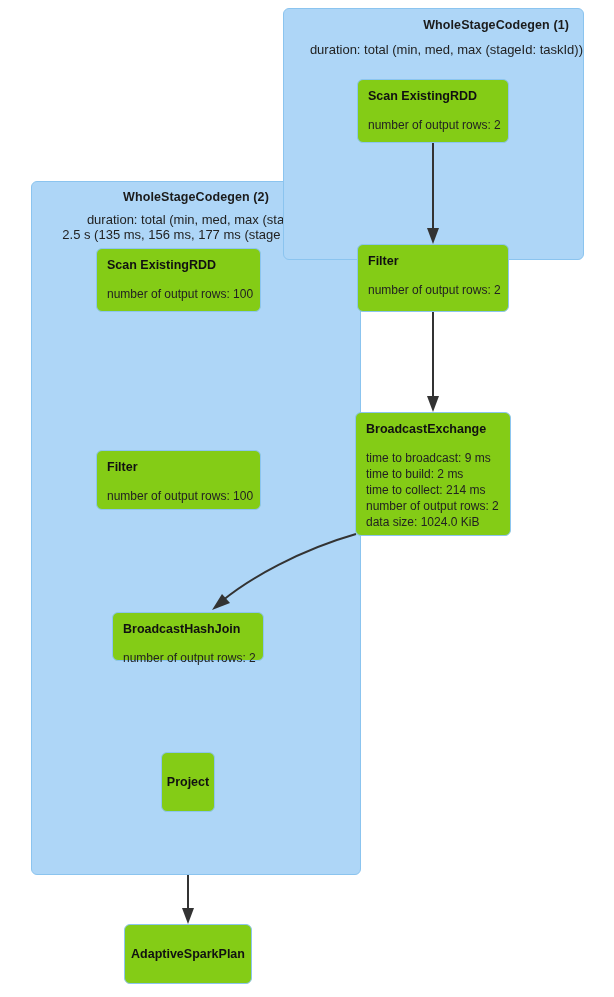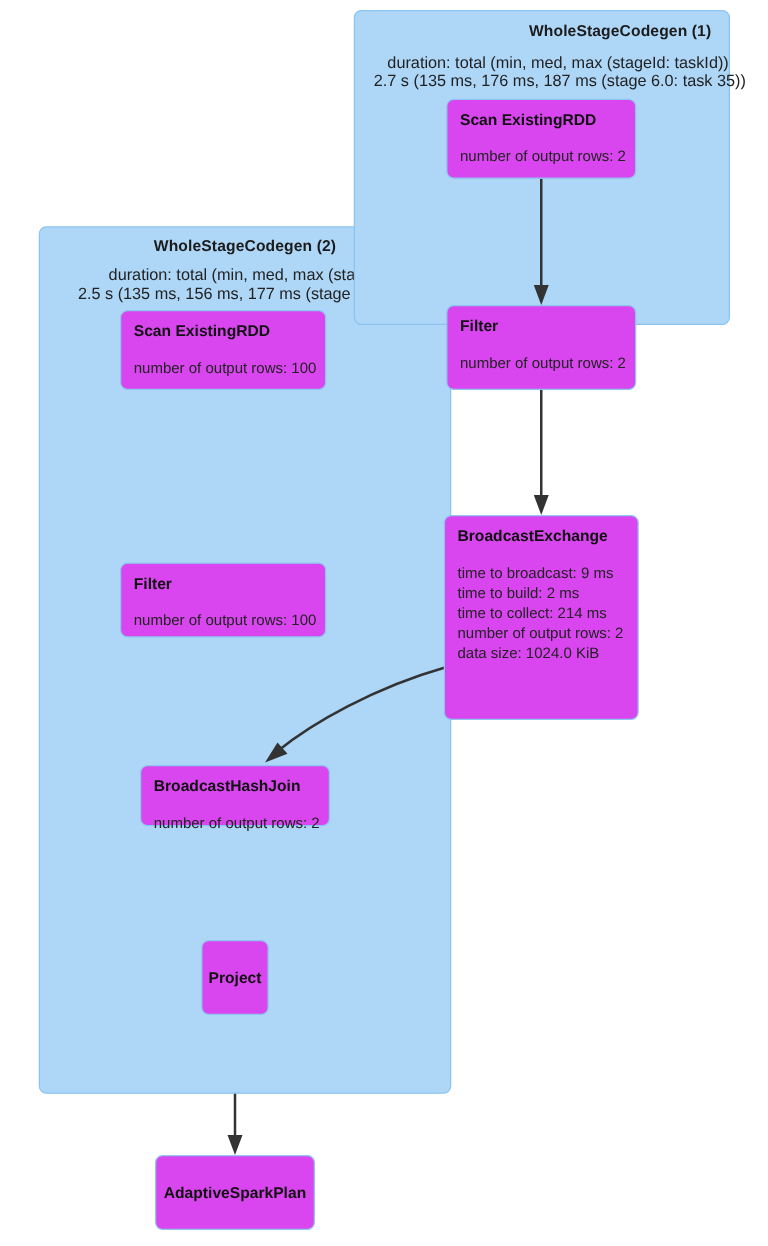--- a/index.html
+++ b/index.html
@@ -56,21 +56,21 @@
   }
 
   
   #cluster-right { z-index: 4; }
   #cluster-left  { z-index: 2; }
 
   
   .node {
     position: absolute;
     box-sizing: border-box;
-    background: #d946ef;
+    background: #84cc16;
     border: 1px solid #8cc5ef;
     border-radius: 6px;
     padding: 9px 10px 8px 10px;
   }
   .node-title {
     color: #111111;
     font-size: 12.5px;
     font-weight: bold;
     line-height: 15px;
     white-space: nowrap;
@@ -160,21 +160,20 @@
     </div>
   </div>
 
   <div class="node centered" id="node-project" style="left:161px; top:752px; width:54px; height:60px;">
     <div class="node-title">Project</div>
   </div>
 
   <div class="cluster" id="cluster-right" style="left:283px; top:8px; width:301px; height:252px;">
     <div class="cluster-label" style="top:9px; padding-right:14px; text-align:right;">WholeStageCodegen (1)</div>
     <div class="cluster-metrics" style="top:33px;">duration: total (min, med, max (stageId: taskId))</div>
-    <div class="cluster-metrics" style="top:48px;">2.7 s (135 ms, 176 ms, 187 ms (stage 6.0: task 35))</div>
   </div>
 
   <svg id="edges-mid" width="614" height="997">
 
     <g>
       <path class="edge-path" d="M 433,143 L 433,232"></path>
       <polygon class="edge-head" points="433,244 427,228 439,228"></polygon>
     </g>
 
     <g>
@@ -195,21 +194,21 @@
     </div>
   </div>
 
   <div class="node" id="node-filter-right" style="left:357px; top:244px; width:152px; height:68px;">
     <div class="node-title">Filter</div>
     <div class="node-metrics">
       <div>number of output rows: 2</div>
     </div>
   </div>
 
-  <div class="node" id="node-bexchange" style="left:355px; top:412px; width:156px; height:164px;">
+  <div class="node" id="node-bexchange" style="left:355px; top:412px; width:156px; height:124px;">
     <div class="node-title">BroadcastExchange</div>
     <div class="node-metrics">
       <div>time to broadcast: 9 ms</div>
       <div>time to build: 2 ms</div>
       <div>time to collect: 214 ms</div>
       <div>number of output rows: 2</div>
       <div>data size: 1024.0 KiB</div>
     </div>
   </div>
 

